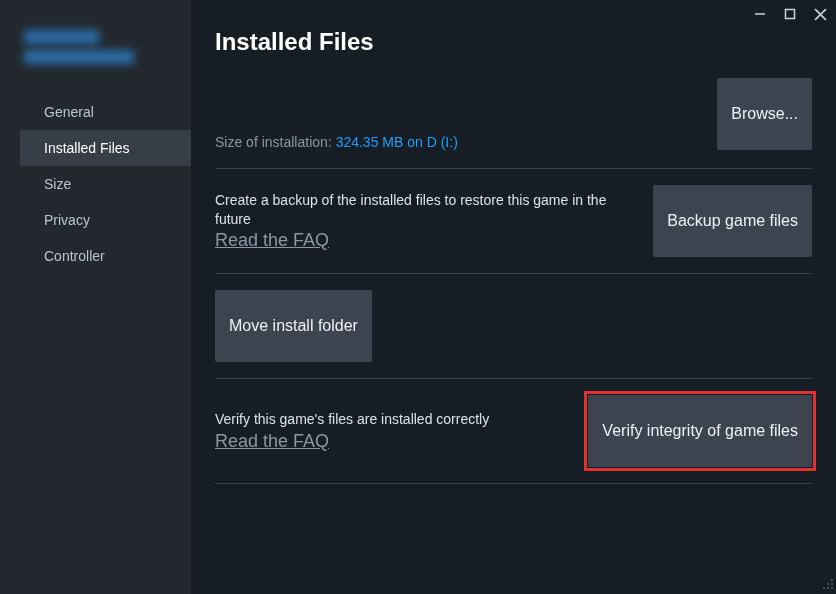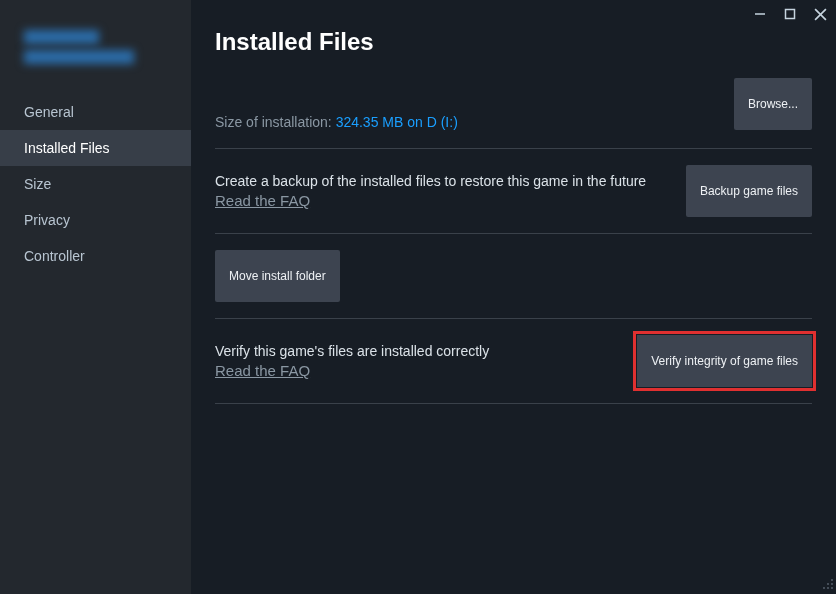--- a/index.html
+++ b/index.html
@@ -47,20 +47,21 @@
     .blur-line {
       height: 14px;
       margin-bottom: 6px;
       background: #2b6ca8;
       filter: blur(4px);
     }
     .blur-line-1 { width: 75px; }
     .blur-line-2 { width: 110px; }
     .sidebar-items {
       margin-top: 4px;
+      margin-left: 20px;
     }
     .sidebar-item {
       padding: 10px 24px;
       font-size: 14px;
       color: #b8c5d1;
       cursor: pointer;
     }
     .sidebar-item.active {
       background: #373e48;
       color: #ffffff;
@@ -102,33 +103,33 @@
     }
     .action-desc {
       flex: 1;
     }
     .action-title {
       font-size: 14px;
       color: #dbe2e8;
       line-height: 1.35;
     }
     .action-link {
-      font-size: 15px;
+      font-size: 18px;
       color: #8a97a3;
       text-decoration: underline;
       cursor: pointer;
       display: inline-block;
       margin-top: 2px;
     }
     .btn {
       background: #3d4450;
       color: #eef1f4;
       border: none;
-      font-size: 12px;
-      padding: 19px 14px;
+      font-size: 16px;
+      padding: 27px 14px;
       cursor: pointer;
       white-space: nowrap;
       border-radius: 2px;
     }
     .btn.highlighted {
       outline: 3px solid #e03030;
       outline-offset: 1px;
       border-radius: 0;
     }
     .last-divider {

